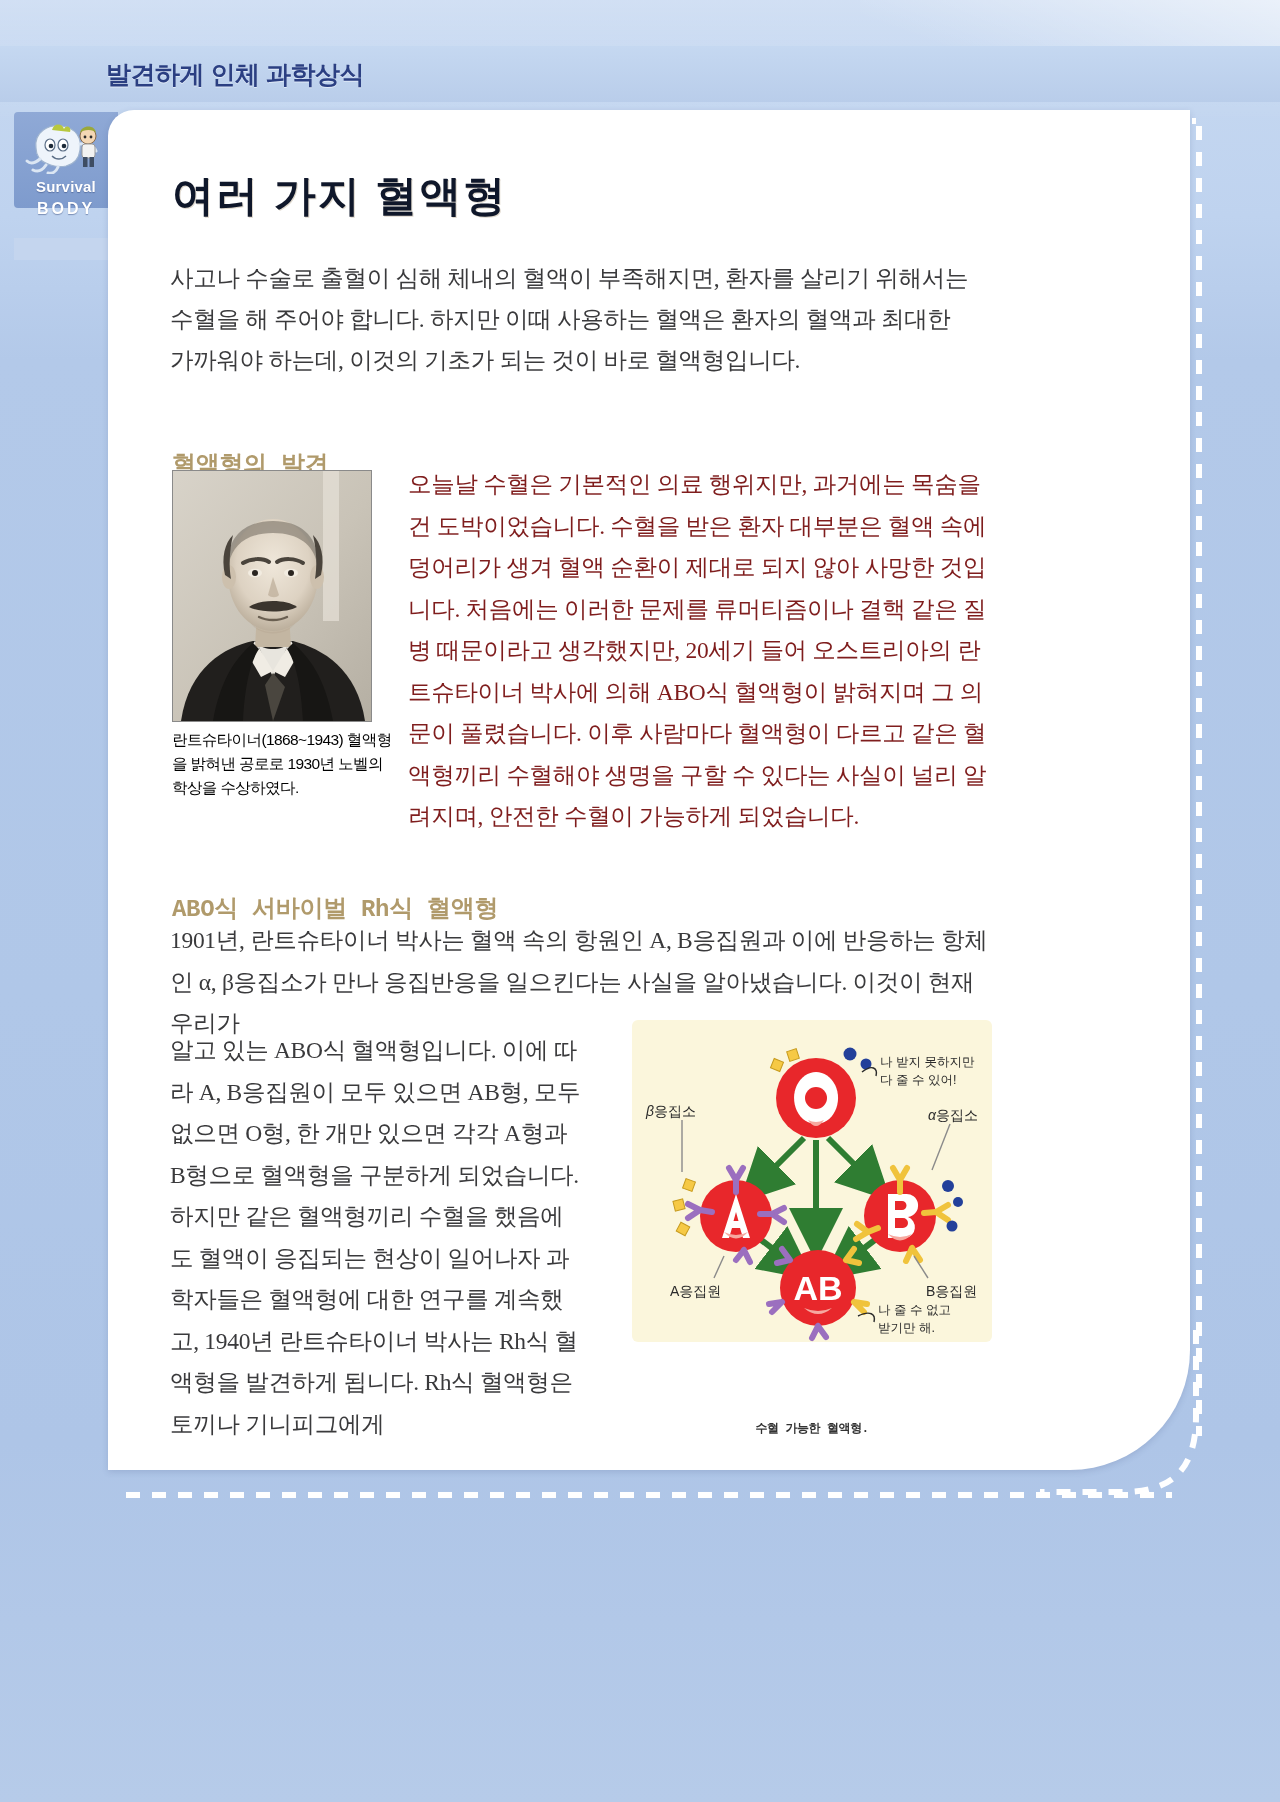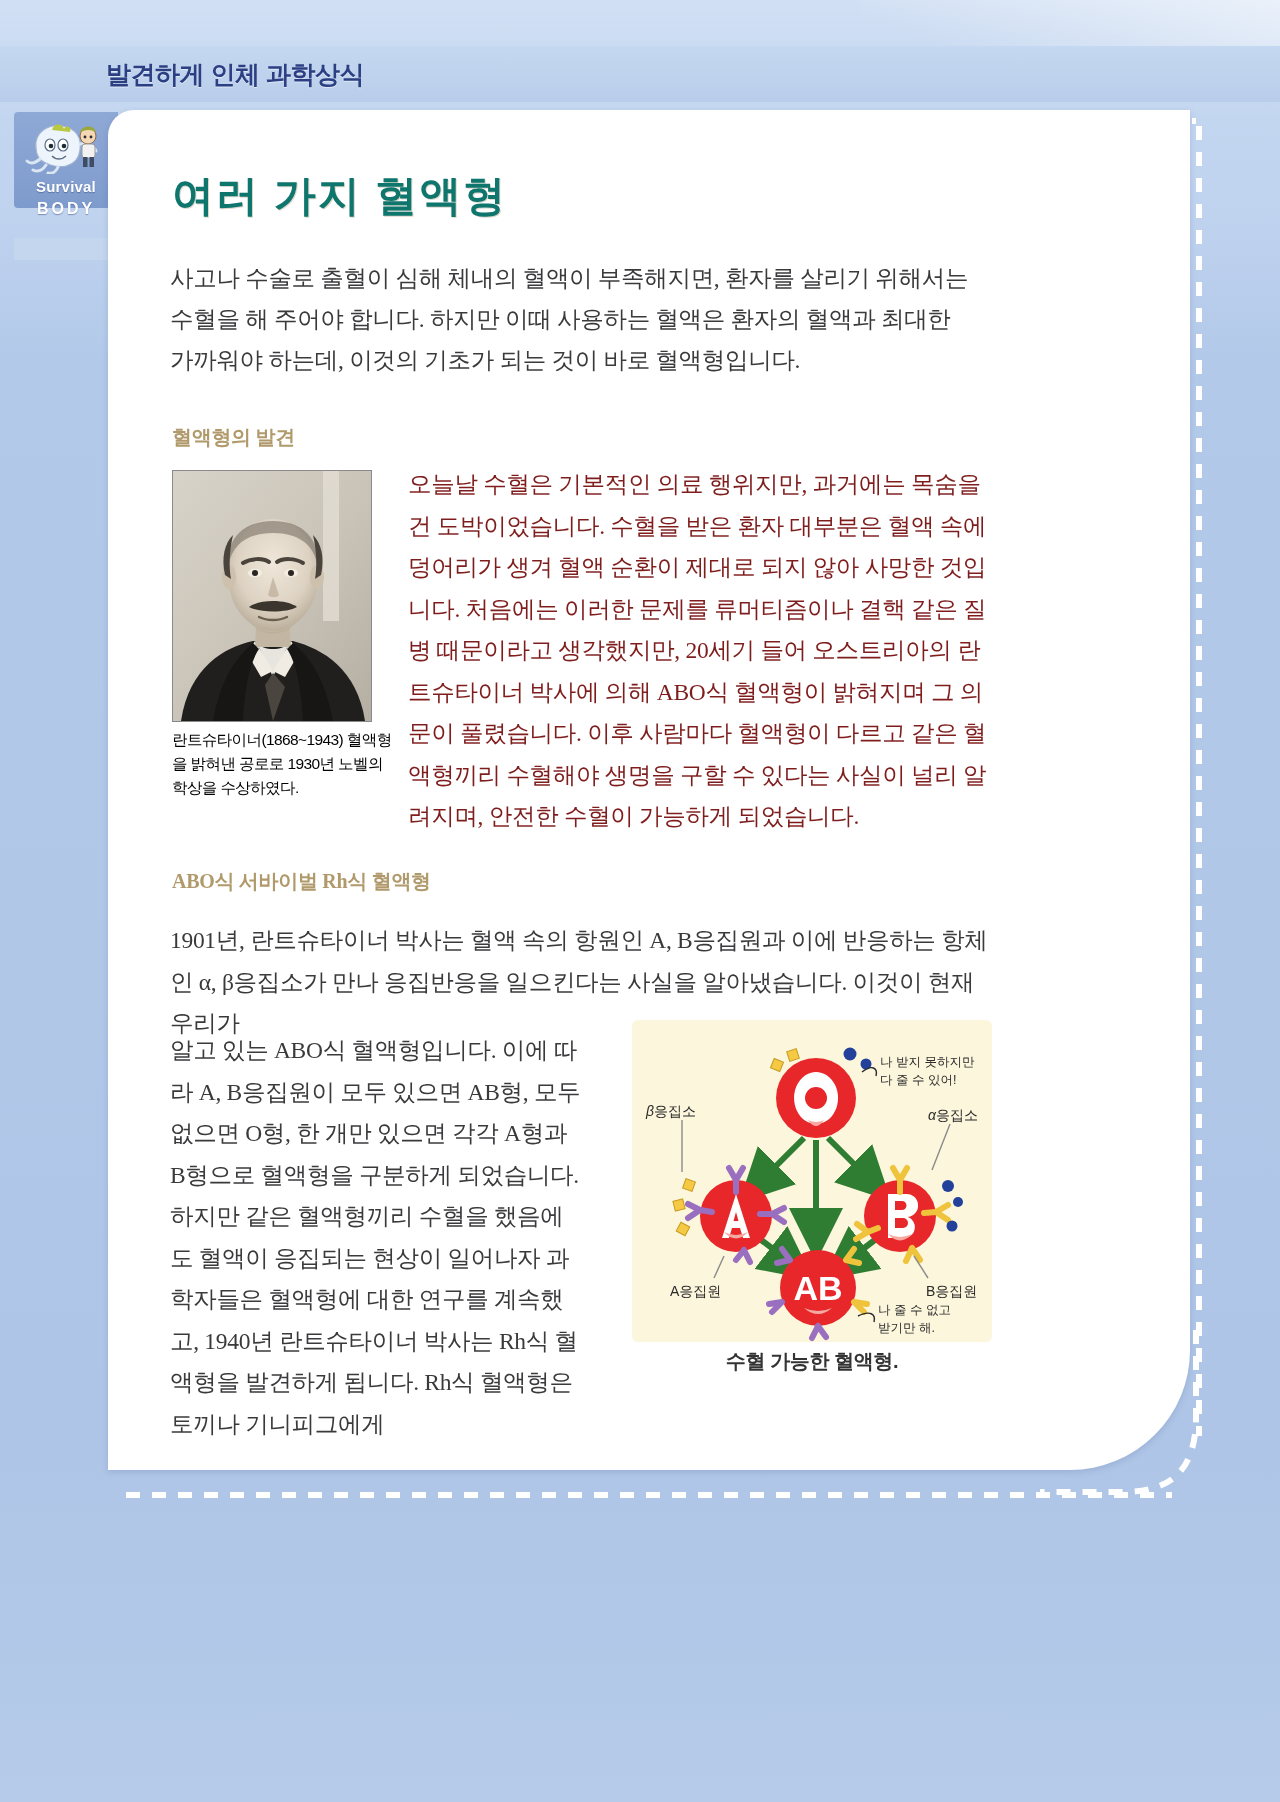--- a/index.html
+++ b/index.html
@@ -90,37 +90,37 @@
   }
   .dash-right {
     position: absolute; left: 1196px; top: 126px; width: 6px; height: 1310px;
     background: repeating-linear-gradient(180deg,#ffffff 0 14px, rgba(255,255,255,0) 14px 26px);
   }
 
   
   .page-title {
     position: absolute; left: 172px; top: 168px;
     font-size: 42px; font-weight: 800;
-    color: #0f766e; letter-spacing: 2px;
+    color: #0f172a; letter-spacing: 2px;
     font-family: "Liberation Sans", sans-serif;
     text-shadow: 1px 1px 0 rgba(160,140,110,.35);
   }
 
   .intro {
     position: absolute; left: 170px; top: 258px; width: 800px;
     font-family: "Liberation Serif", serif;
     font-size: 23.5px; line-height: 41px; color: #3a3a3c;
     letter-spacing: -0.3px;
   }
 
   .sub-head {
     position: absolute;
-    font-family: Liberation Serif, serif;
-    font-weight: bold; font-size: 20px;
-    color: #b09a6b; letter-spacing: -0.3px;
+    font-family: Liberation Mono, monospace;
+    font-weight: bold; font-size: 24px;
+    color: #b09a6b; letter-spacing: -0.3px; margin-top: 24px;
   }
   .sub-head-1 { left: 172px; top: 424px; }
   .sub-head-2 { left: 172px; top: 868px; color:#b09a6b; }
 
   
   .portrait-wrap {
     position: absolute; left: 172px; top: 470px;
     width: 200px; height: 252px;
     border: 1px solid #8a8a8a;
     background: #cfcac2;
@@ -156,24 +156,24 @@
   }
 
   
   .illus {
     position: absolute; left: 632px; top: 1020px;
     width: 360px; height: 322px;
     background: #fbf6dc;
     border-radius: 6px;
   }
   .illus-caption {
-    position: absolute; left: 632px; top: 1348px; width: 360px;
+    position: absolute; left: 632px; top: 1420px; width: 360px;
     text-align: center;
-    font-family: Liberation Sans, sans-serif;
-    font-weight: bold; font-size: 20px; color: #333;
+    font-family: Liberation Mono, monospace;
+    font-weight: bold; font-size: 12px; color: #333;
     letter-spacing: -0.4px;
   }
   .dash-curve {
     position:absolute; left:1040px; top:1330px; width:160px; height:168px;
   }
 </style>
 </head>
 <body>
 
 <div class="page-bg"></div>

